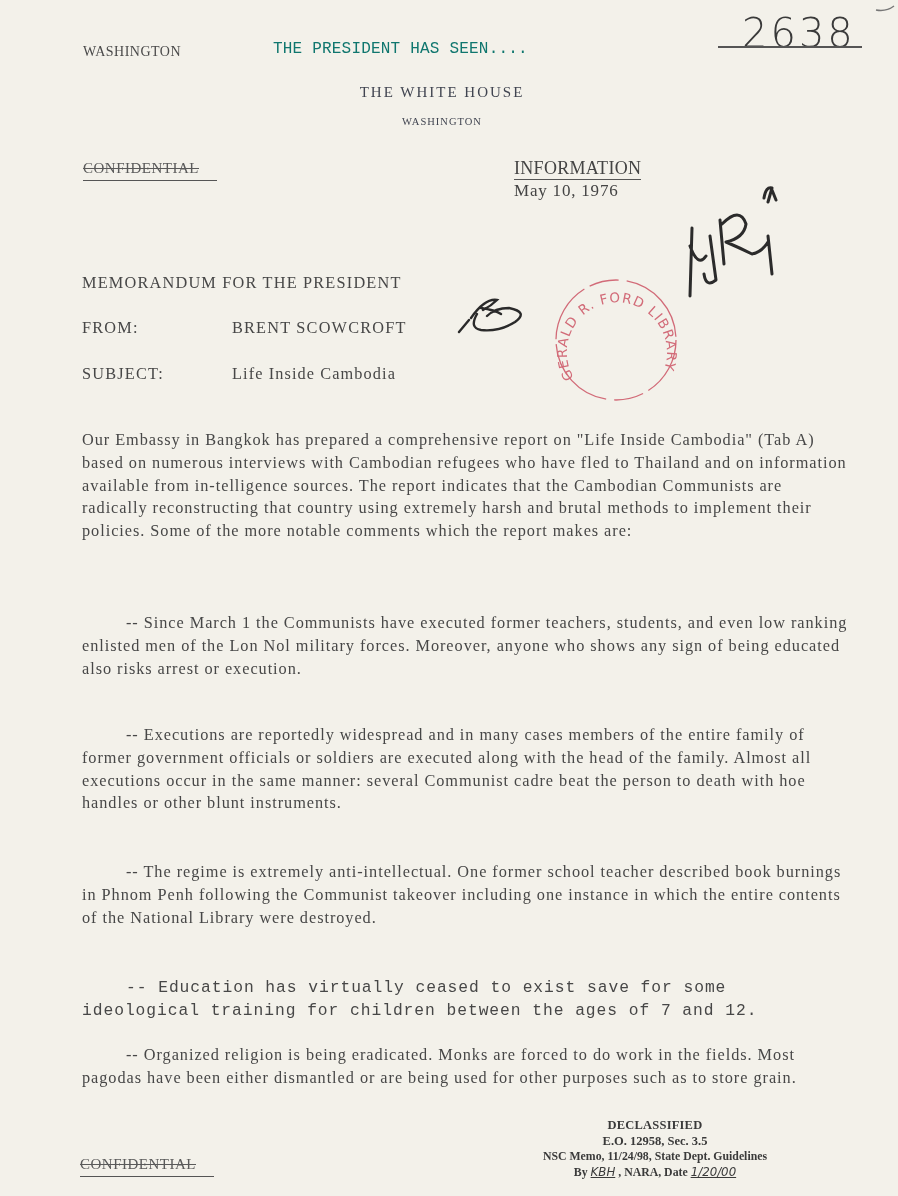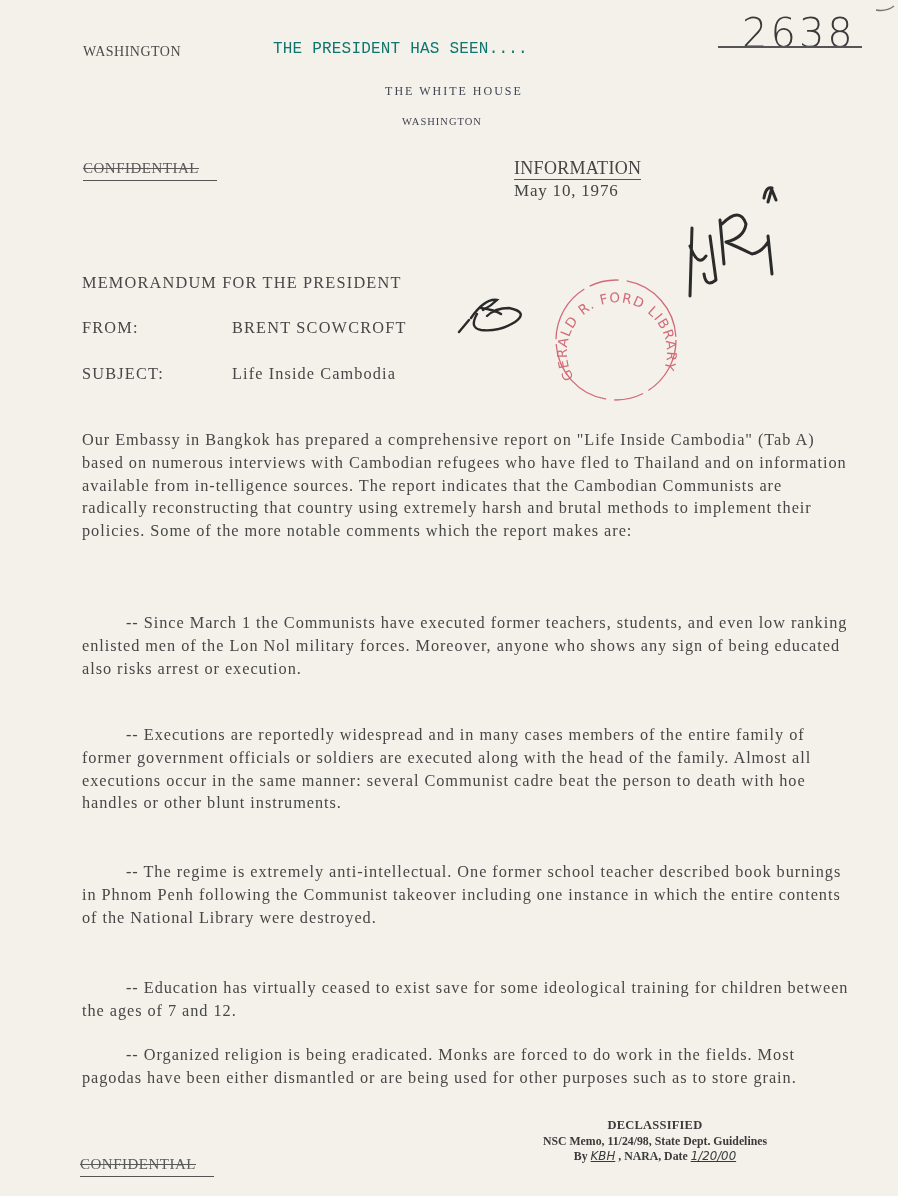--- a/index.html
+++ b/index.html
@@ -19,22 +19,22 @@
     font-size: 16px; color: #0f766e; letter-spacing: 0.2px;
   }
   .doc-number {
     left: 742px; top: 10px; font-family: "DejaVu Sans", sans-serif; font-size: 40px;
     color: #3a3a3a; letter-spacing: 3px; font-weight: 300;
   }
   .doc-number-rule {
     left: 718px; top: 46px; width: 144px; height: 2px; background: #555;
   }
   .wh-title {
-    left: 0; width: 884px; top: 84px; text-align: center; font-size: 12px;
-    letter-spacing: 2px; color: #404450; margin-left: 12px;
+    left: 0; width: 884px; top: 84px; text-align: center; font-size: 15px;
+    letter-spacing: 2px; color: #404450;
   }
   .wh-city {
     left: 0; width: 884px; top: 116px; text-align: center; font-size: 10.5px;
     letter-spacing: 1px; color: #404450;
   }
   .classif {
     font-size: 15px; letter-spacing: 0.5px; color: #5a5a5a;
     text-decoration: line-through; border-bottom: 1.5px solid #555;
     padding-bottom: 3px; padding-right: 18px;
   }
@@ -57,21 +57,21 @@
   .body-text {
     left: 82px; width: 770px; font-size: 16.3px; line-height: 22.8px; color: #474747;
     letter-spacing: 0.95px;
   }
   .body-text p { margin: 0; }
   .para-intro { top: 429px; }
   .bullet { text-indent: 44px; }
   .b1 { top: 612px; }
   .b2 { top: 724px; }
   .b3 { top: 861px; }
-  .b4 { top: 977px; }
+  .b4 { top: 977px; font-family: Liberation Mono, monospace; }
   .b5 { top: 1044px; }
   .declass {
     left: 495px; top: 1118px; width: 320px; text-align: center;
     font-family: "Liberation Serif", "DejaVu Serif", serif; font-size: 12.5px;
     line-height: 15.6px; color: #3a3a3a; font-weight: bold;
   }
   .declass .line { display: block; }
   .declass .l1 { letter-spacing: 0.2px; }
   .declass .l3, .declass .l4 { font-weight: normal; font-weight: bold; font-size: 11.8px; }
   .hand { font-family: "DejaVu Sans", sans-serif; font-style: italic; text-decoration: underline; font-weight: normal; }
@@ -133,20 +133,21 @@
 </div>
 <div class="abs body-text b4">
   <p class="bullet">-- Education has virtually ceased to exist save for some ideological training for children between the ages of 7 and 12.</p>
 </div>
 <div class="abs body-text b5">
   <p class="bullet">-- Organized religion is being eradicated.  Monks are forced to do work in the fields.  Most pagodas have been either dismantled or are being used for other purposes such as to store grain.</p>
 </div>
 
 <div class="abs declass">
   <span class="line l1">DECLASSIFIED</span>
+  <span class="line l2">E.O. 12958, Sec. 3.5</span>
   <span class="line l3">NSC Memo, 11/24/98, State Dept. Guidelines</span>
   <span class="line l4">
     <span>By</span>
     <span class="hand">KBH</span>
     <span>, NARA, Date</span>
     <span class="hand">1/20/00</span>
   </span>
 </div>
 
 <div class="abs classif classif-bottom">CONFIDENTIAL</div>

